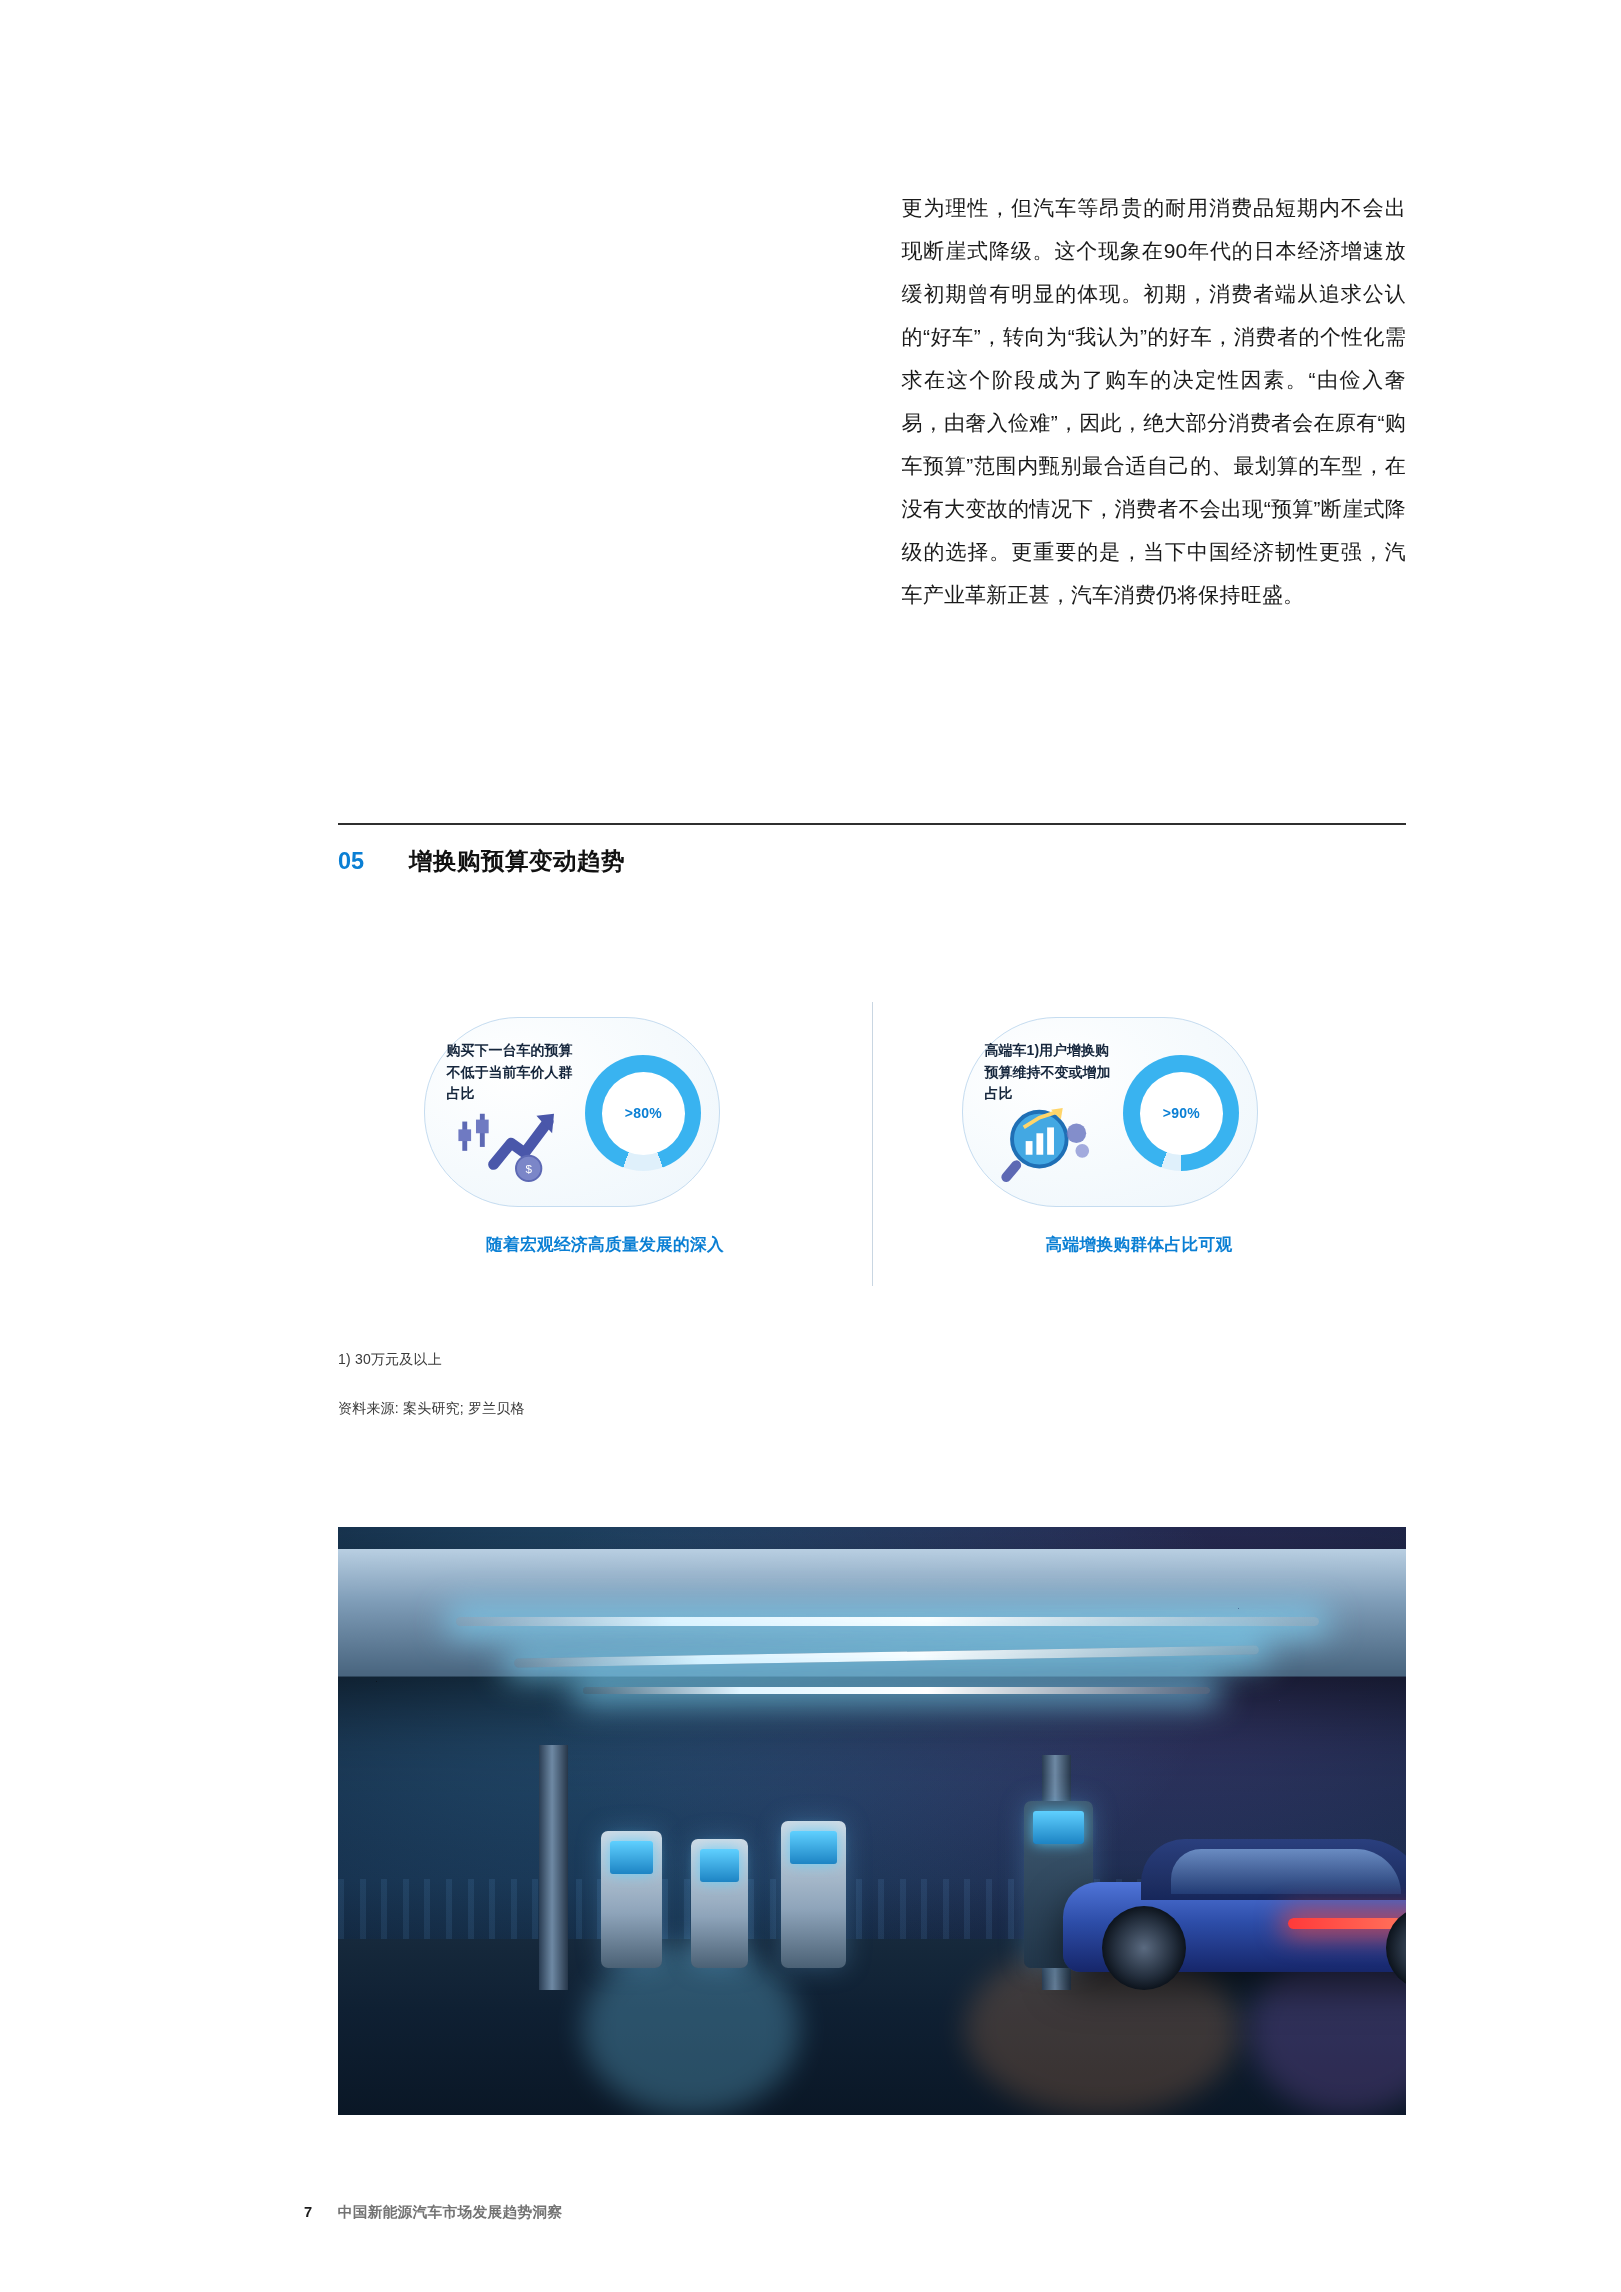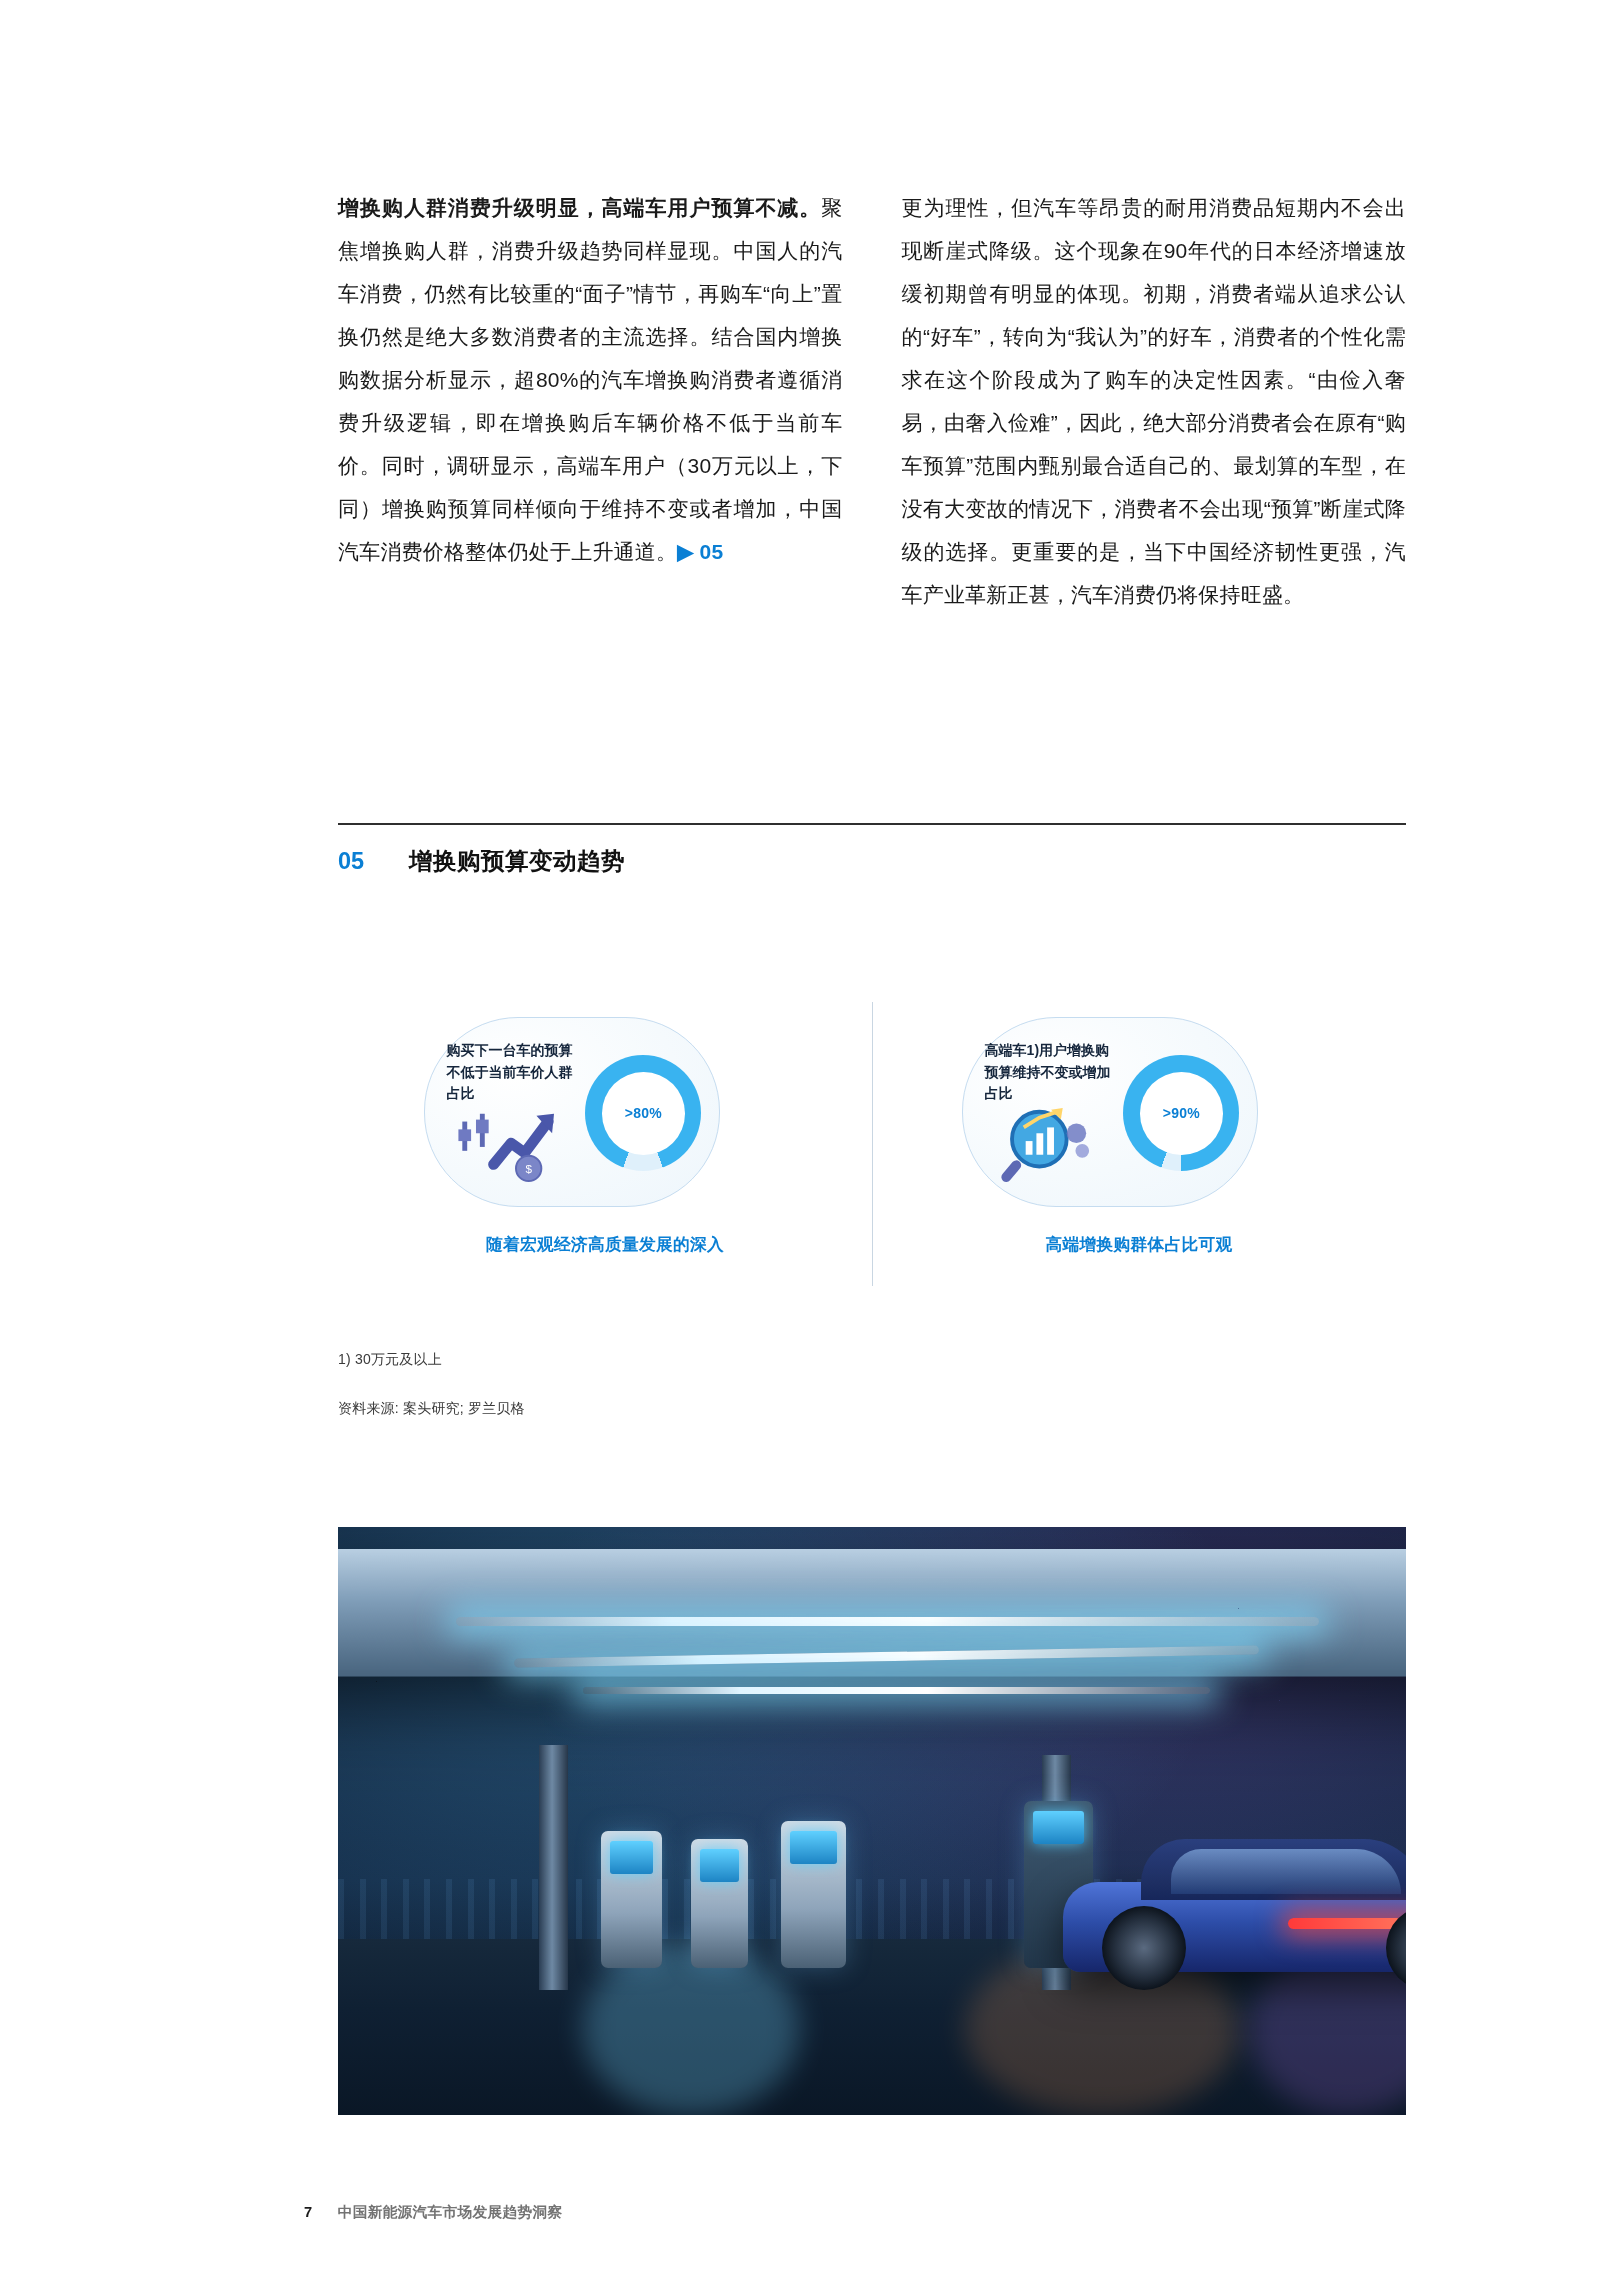--- a/index.html
+++ b/index.html
@@ -423,21 +423,20 @@
     letter-spacing: 0.3px;
   }
 </style>
 </head>
 <body>
 
 <div class="page">
 
   <div class="text-area">
     <div class="col">
-      <p class="para"><b>增换购人群消费升级明显，高端车用户预算不减。</b><span>聚焦增换购人群，消费升级趋势同样显现。中国人的汽车消费，仍然有比较重的“面子”情节，再购车“向上”置换仍然是绝大多数消费者的主流选择。结合国内增换购数据分析显示，超80%的汽车增换购消费者遵循消费升级逻辑，即在增换购后车辆价格不低于当前车价。同时，调研显示，高端车用户（30万元以上，下同）增换购预算同样倾向于维持不变或者增加，中国汽车消费价格整体仍处于上升通道。</span><span class="ref">▶ 05</span></p>
     </div>
     <div class="col">
       <p class="para"><span>更为理性，但汽车等昂贵的耐用消费品短期内不会出现断崖式降级。这个现象在90年代的日本经济增速放缓初期曾有明显的体现。初期，消费者端从追求公认的“好车”，转向为“我认为”的好车，消费者的个性化需求在这个阶段成为了购车的决定性因素。“由俭入奢易，由奢入俭难”，因此，绝大部分消费者会在原有“购车预算”范围内甄别最合适自己的、最划算的车型，在没有大变故的情况下，消费者不会出现“预算”断崖式降级的选择。更重要的是，当下中国经济韧性更强，汽车产业革新正甚，汽车消费仍将保持旺盛。</span></p>
     </div>
   </div>
 
   <div class="section-rule"></div>
   <div class="section-head">
     <span class="section-num">05</span>
     <span class="section-title">增换购预算变动趋势</span>

